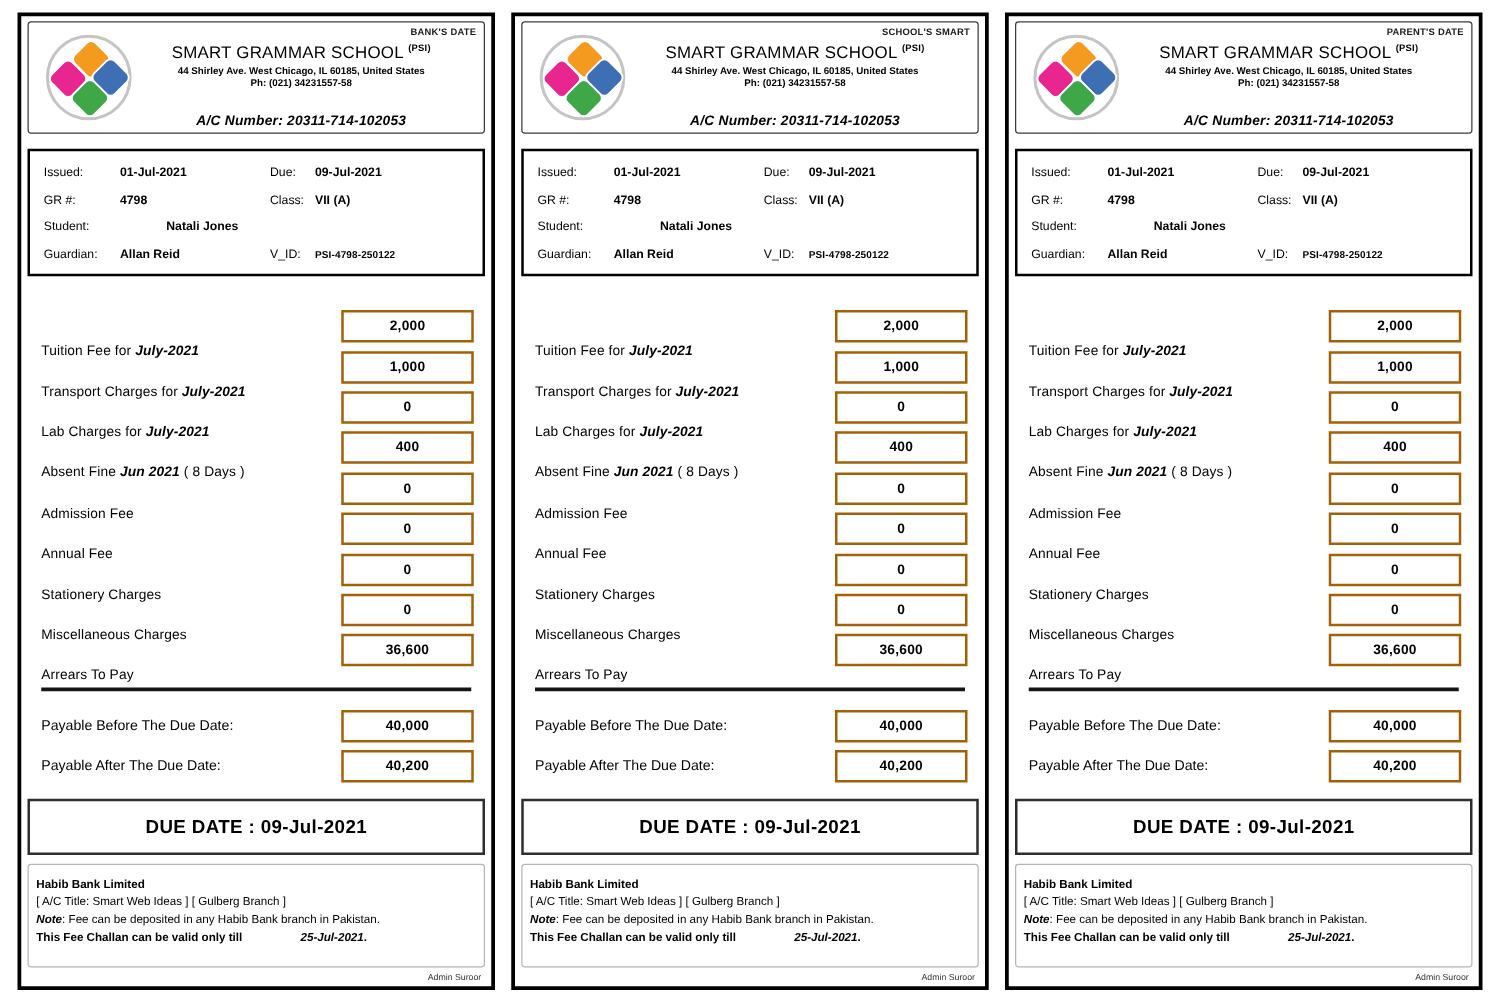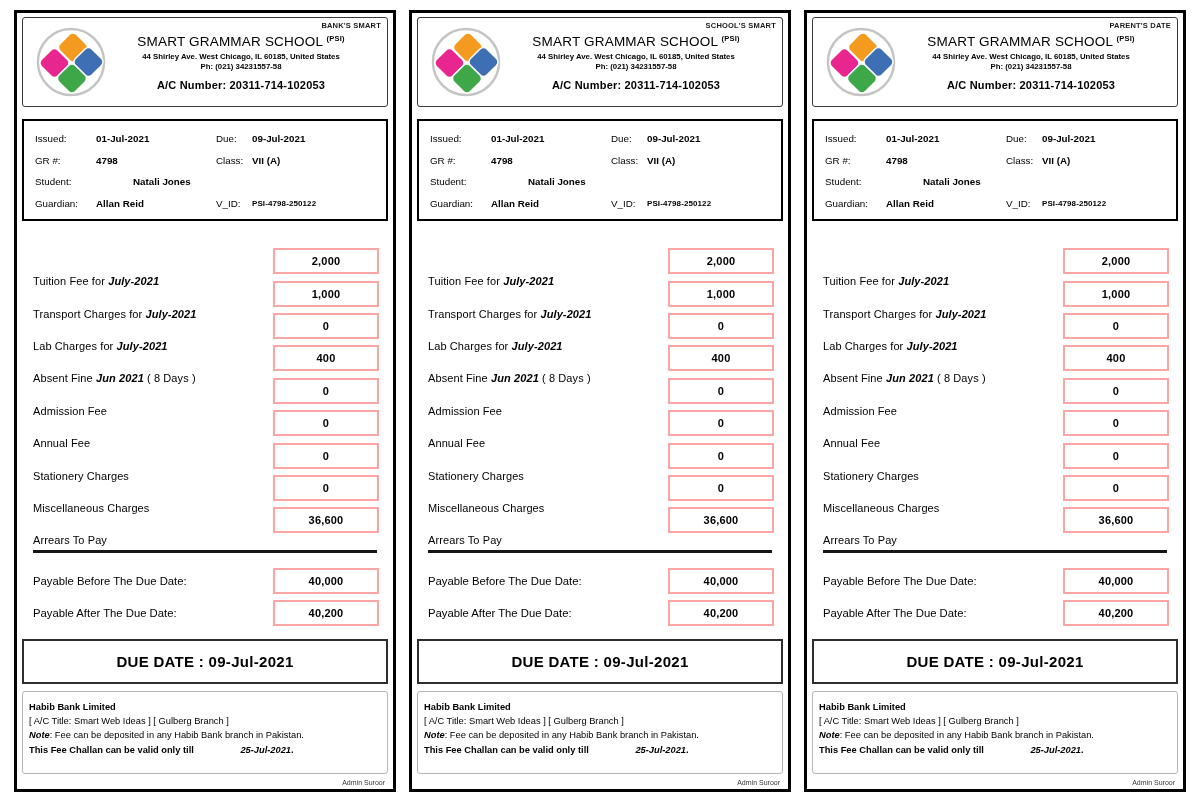--- a/index.html
+++ b/index.html
@@ -35,21 +35,21 @@
   .copy-label {
     position: absolute; top: 3px; right: 6px;
     font-size: 7.5px; font-weight: bold; letter-spacing: .2px; color: #1a1a1a;
   }
   .logo { position: absolute; left: 13px; top: 9px; width: 70px; height: 70px; }
   .header-text { margin: 15px 12px 0 84px; text-align: center; line-height: 1.3; }
   .school-name { font-size: 13.5px; letter-spacing: .2px; white-space: nowrap; }
   .school-name sup { font-size: 7.5px; font-weight: bold; }
   .school-address { font-size: 7.8px; font-weight: bold; margin-top: 1px; white-space: nowrap; }
   .school-phone { font-size: 7.8px; font-weight: bold; }
-  .school-account { font-size: 11px; font-weight: bold; margin-top: 6px; letter-spacing: .2px; }
+  .school-account { font-size: 11px; font-weight: bold; margin-top: 18px; letter-spacing: .2px; font-style: italic; }
   
   .info-box {
     flex: none; margin-top: 12px;
     border: 2px solid #000;
     padding: 7px 10px 5px 11px;
     display: grid;
     grid-template-columns: 61px 120px 36px 1fr;
     grid-auto-rows: 21.5px;
     align-items: center;
     font-size: 9.8px;
@@ -62,21 +62,21 @@
   .fee-row, .total-row {
     display: flex; align-items: center; justify-content: space-between;
     padding-left: 11px; padding-right: 9px;
   }
   .fee-row { height: 32.4px; }
   .fee-label { font-size: 11px; letter-spacing: .1px; margin-top: 40px; }
   .emph { font-weight: bold; font-style: italic; }
   .value-box {
     flex: none;
     width: 102px; height: 22px;
-    border: 2px solid #fca5a5;
+    border: 2px solid #a16207;
     display: inline-flex; align-items: center; justify-content: center;
     font-size: 11px; font-weight: bold; letter-spacing: .2px;
     background: #fff; box-sizing: content-box;
   }
   .divider { flex: none; height: 3px; background: #151515; margin: 13px 11px 0 11px; }
   
   .totals { flex: none; margin-top: 12px; }
   .total-row { height: 32px; }
   .total-label { font-size: 11.3px; }
   
@@ -101,21 +101,21 @@
   .validity-date { font-style: italic; margin-left: 44px; }
   .admin { position: absolute; right: 8px; bottom: 3px; font-size: 7px; color: #333; }
 </style>
 </head>
 <body>
 
 <div class="sheet" id="challans">
   <div class="challan">
 
     <div class="header-box">
-      <span class="copy-label">BANK'S SMART</span>
+      <span class="copy-label">BANK'S DATE</span>
       <div class="logo">
         <svg viewBox="0 0 72 72" width="70" height="70">
           <circle cx="36" cy="36" r="34" fill="#ffffff" stroke="#c4c4c4" stroke-width="2.5"></circle>
           <g>
             <rect x="-12" y="-12" width="24" height="24" rx="5" transform="translate(38,21) rotate(45)" stroke="#ffffff" stroke-width="1.5" fill="#F49B1F"></rect>
             <rect x="-12" y="-12" width="24" height="24" rx="5" transform="translate(19,37) rotate(45)" stroke="#ffffff" stroke-width="1.5" fill="#E9268F"></rect>
             <rect x="-12" y="-12" width="24" height="24" rx="5" transform="translate(54,36) rotate(45)" stroke="#ffffff" stroke-width="1.5" fill="#3E6FB4"></rect>
             <rect x="-12" y="-12" width="24" height="24" rx="5" transform="translate(37,53) rotate(45)" stroke="#ffffff" stroke-width="1.5" fill="#3EA748"></rect>
           </g>
         </svg>

